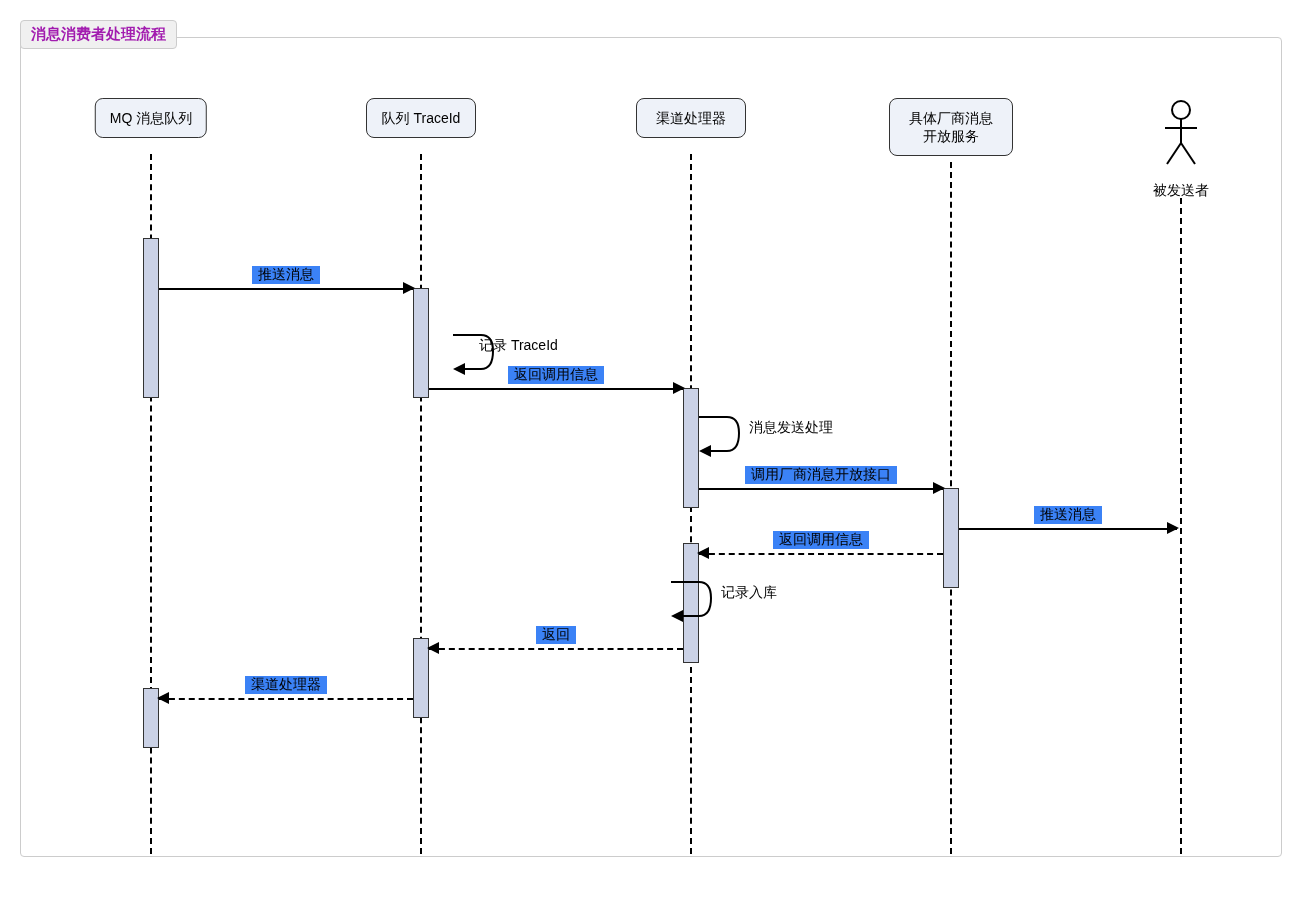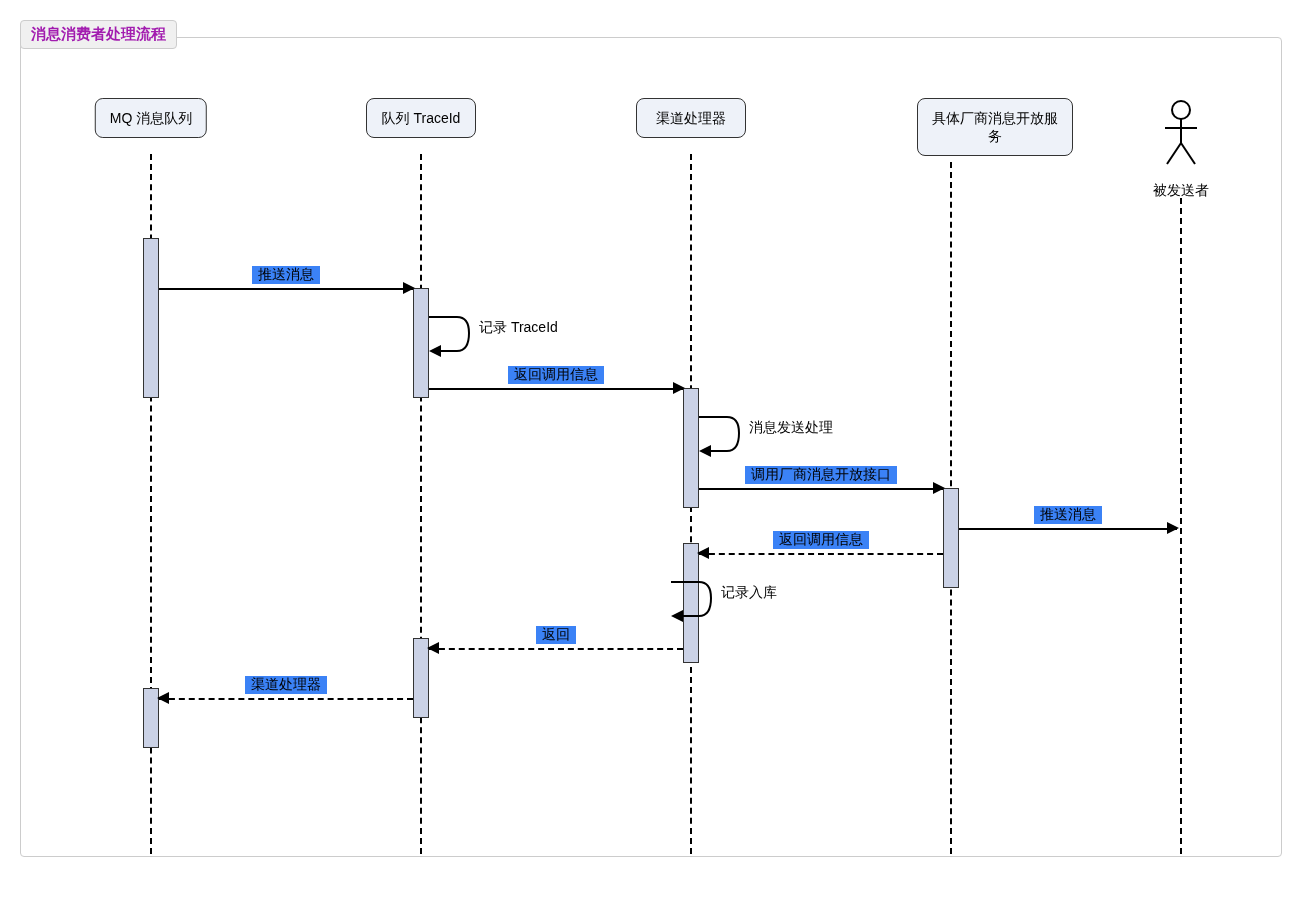--- a/index.html
+++ b/index.html
@@ -130,21 +130,21 @@
 
 
 
 <div class="frame-title">消息消费者处理流程</div>
 <div class="frame">
   <div class="diagram">
 
     <div class="participant-box" style="left:100px;">MQ 消息队列</div>
     <div class="participant-box" style="left:370px;">队列 TraceId</div>
     <div class="participant-box" style="left:640px;">渠道处理器</div>
-    <div class="participant-box" style="left:900px; width:156px;margin-left:44px;">具体厂商消息开放服务</div>
+    <div class="participant-box" style="left:900px; width:124px;">具体厂商消息开放服务</div>
     <div class="actor" style="left:1130px;">
       <svg width="40" height="70">
         <circle cx="20" cy="12" r="9" fill="none" stroke="#000" stroke-width="2"></circle>
         <line x1="20" y1="21" x2="20" y2="45" stroke="#000" stroke-width="2"></line>
         <line x1="4" y1="30" x2="36" y2="30" stroke="#000" stroke-width="2"></line>
         <line x1="20" y1="45" x2="6" y2="66" stroke="#000" stroke-width="2"></line>
         <line x1="20" y1="45" x2="34" y2="66" stroke="#000" stroke-width="2"></line>
       </svg>
       <div class="actor-label">被发送者</div>
     </div>
@@ -162,21 +162,21 @@
     <div class="activation" style="left:640px; top:445px; height:120px;"></div>
     <div class="activation" style="left:370px; top:540px; height:80px;"></div>
     <div class="activation" style="left:100px; top:590px; height:60px;"></div>
 
     <div class="msg" style="left:108px; top:190px; width:254px;">
       <div class="msg-line"></div>
       <div class="arrow-right"></div>
       <div class="msg-label">推送消息</div>
     </div>
 
-    <div class="self-msg" style="left:378px; top:215px;">
+    <div class="self-msg" style="left:378px; top:233px;padding-left:24px;">
       <svg width="50" height="46">
         <path d="M 0 4 L 28 4 Q 40 4 40 20 Q 40 38 28 38 L 12 38" fill="none" stroke="#000" stroke-width="2"></path>
         <polygon points="0,38 12,32 12,44" fill="#000"></polygon>
       </svg>
       <div class="self-label">记录 TraceId</div>
     </div>
 
     <div class="msg" style="left:378px; top:290px; width:254px;">
       <div class="msg-line"></div>
       <div class="arrow-right"></div>

